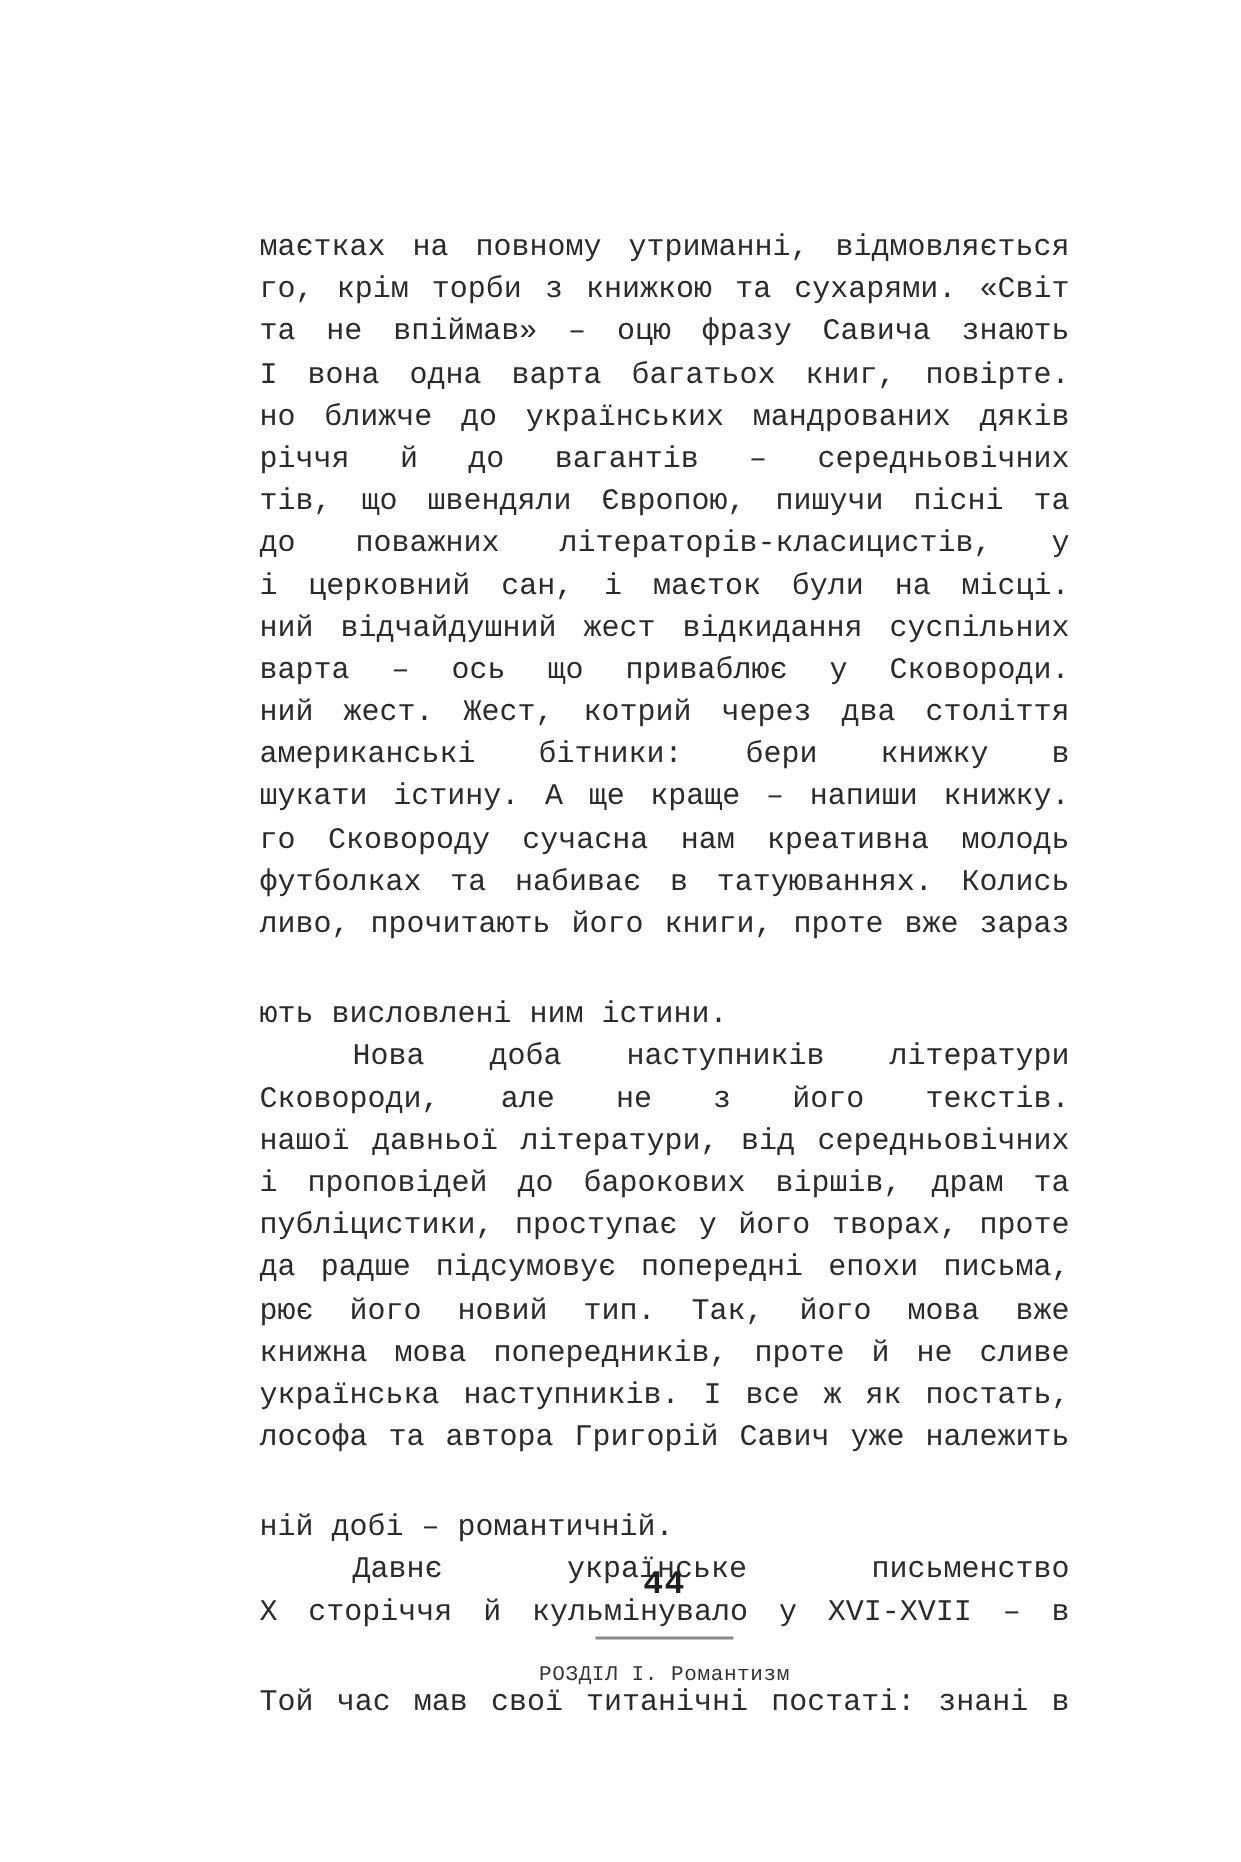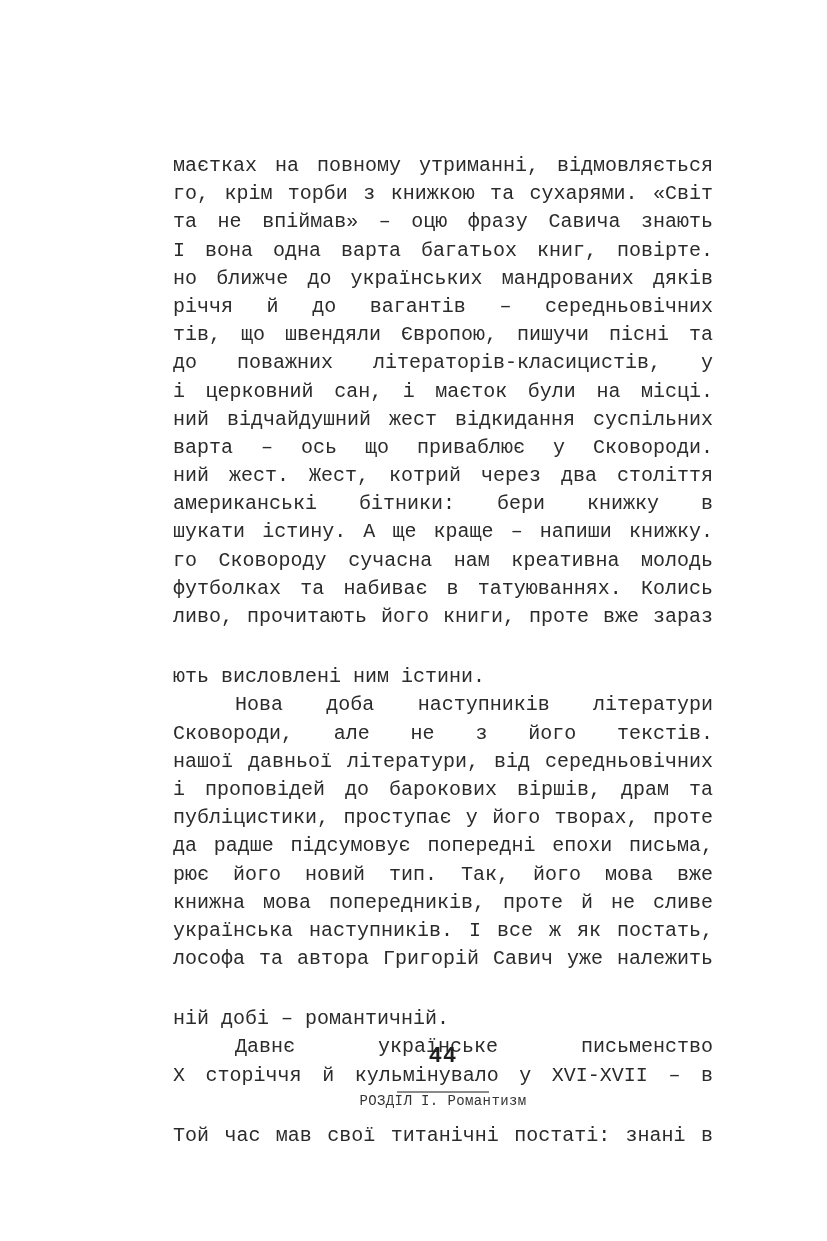--- a/index.html
+++ b/index.html
@@ -53,21 +53,21 @@
     color: #1e1e1e;
     letter-spacing: 1px;
   }
   .footer-rule {
     width: 92px;
     height: 2px;
     background: #8a8a8a;
     margin: 22px auto 0 auto;
   }
   .footer-caption {
-    margin-top: 0;
+    margin-top: 16px;
     font-size: 14px;
     color: #333333;
     letter-spacing: 0.4px;
   }
 </style>
 </head>
 <body>
 
 <div class="page">
 

